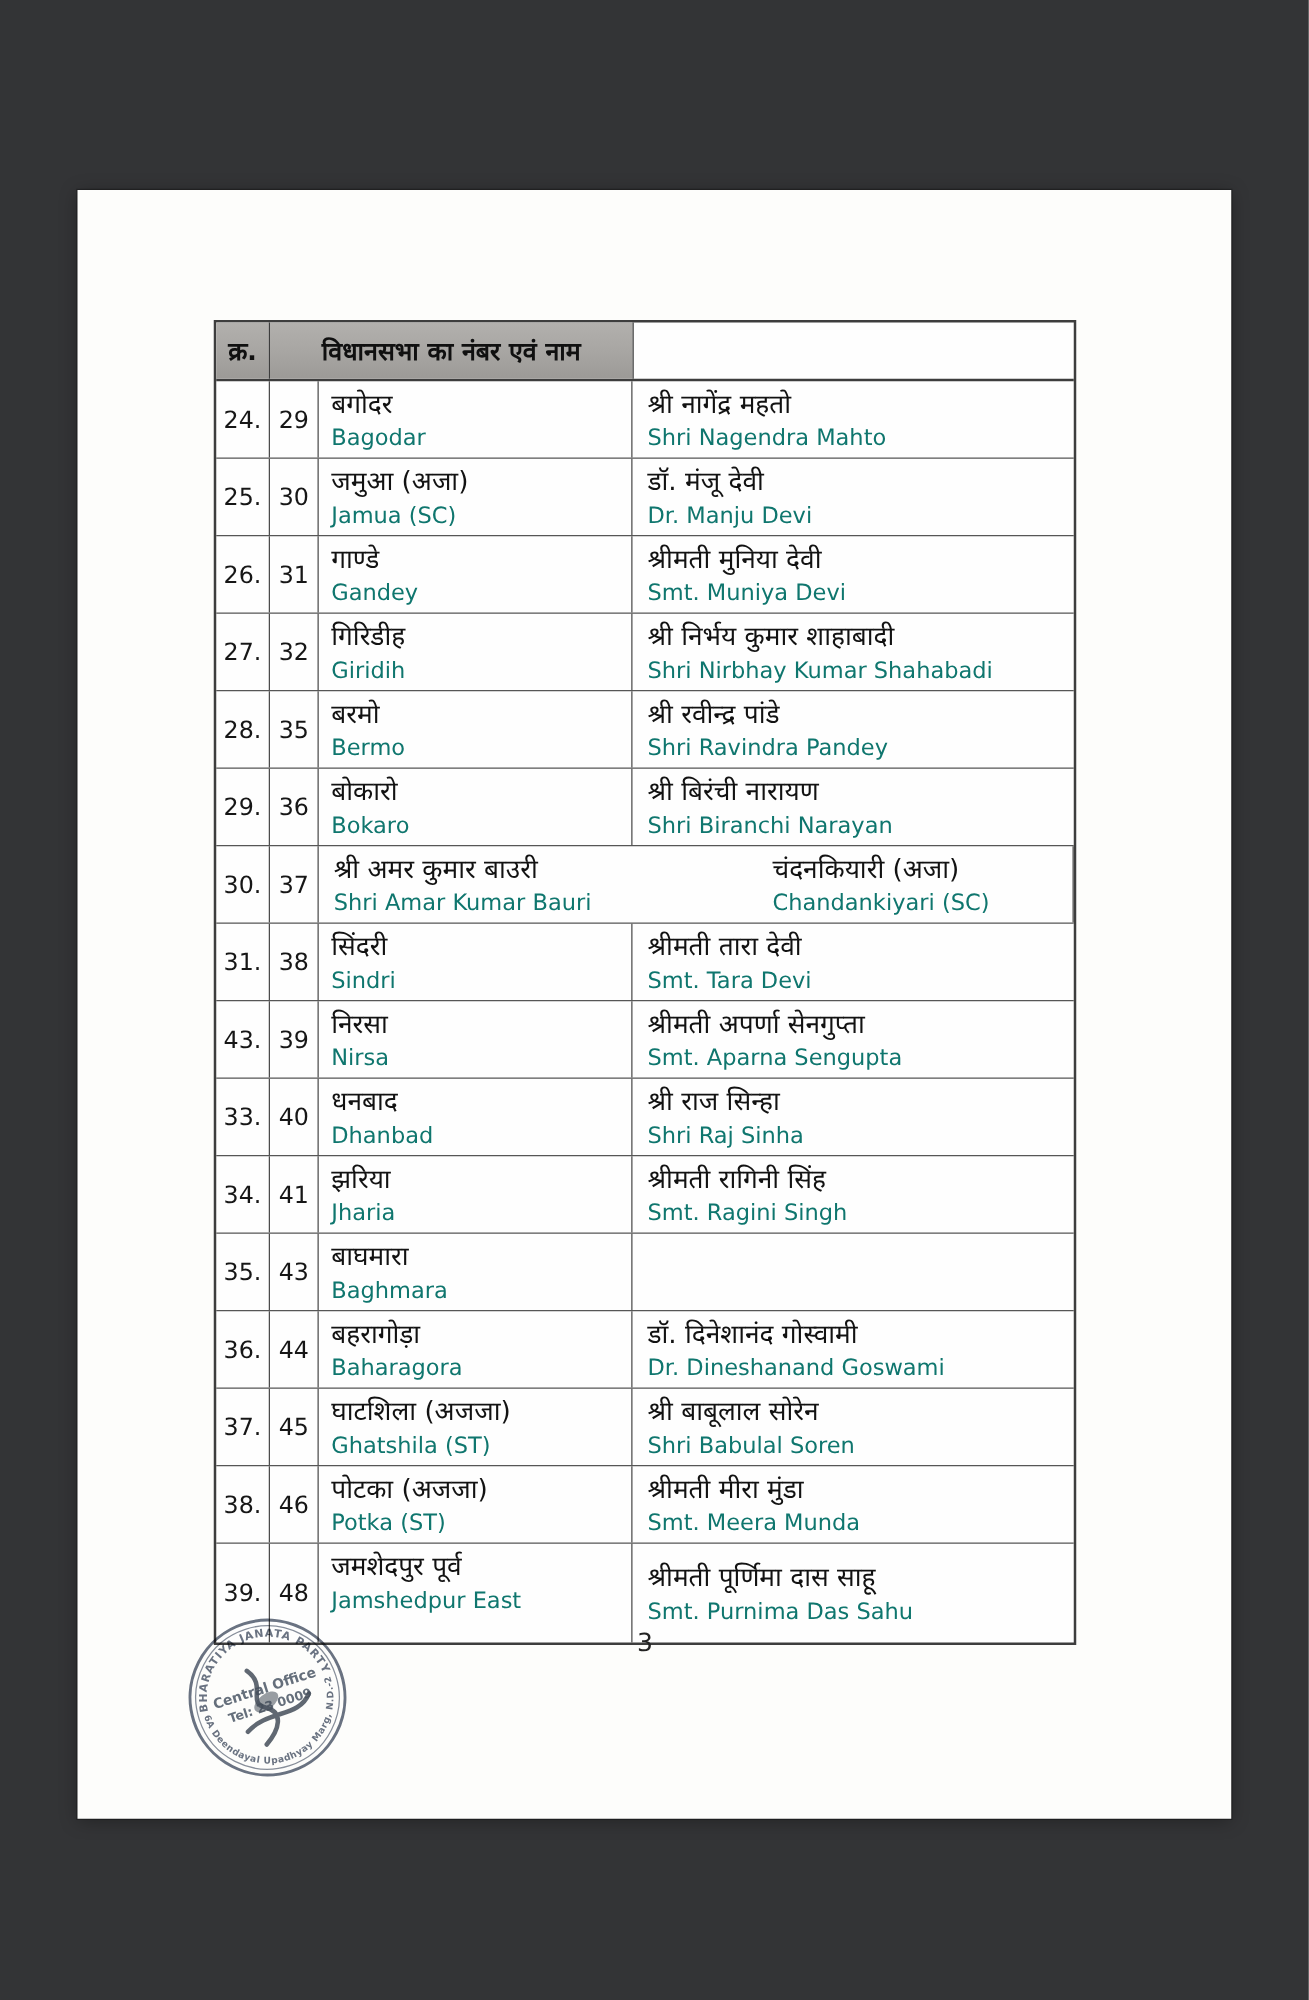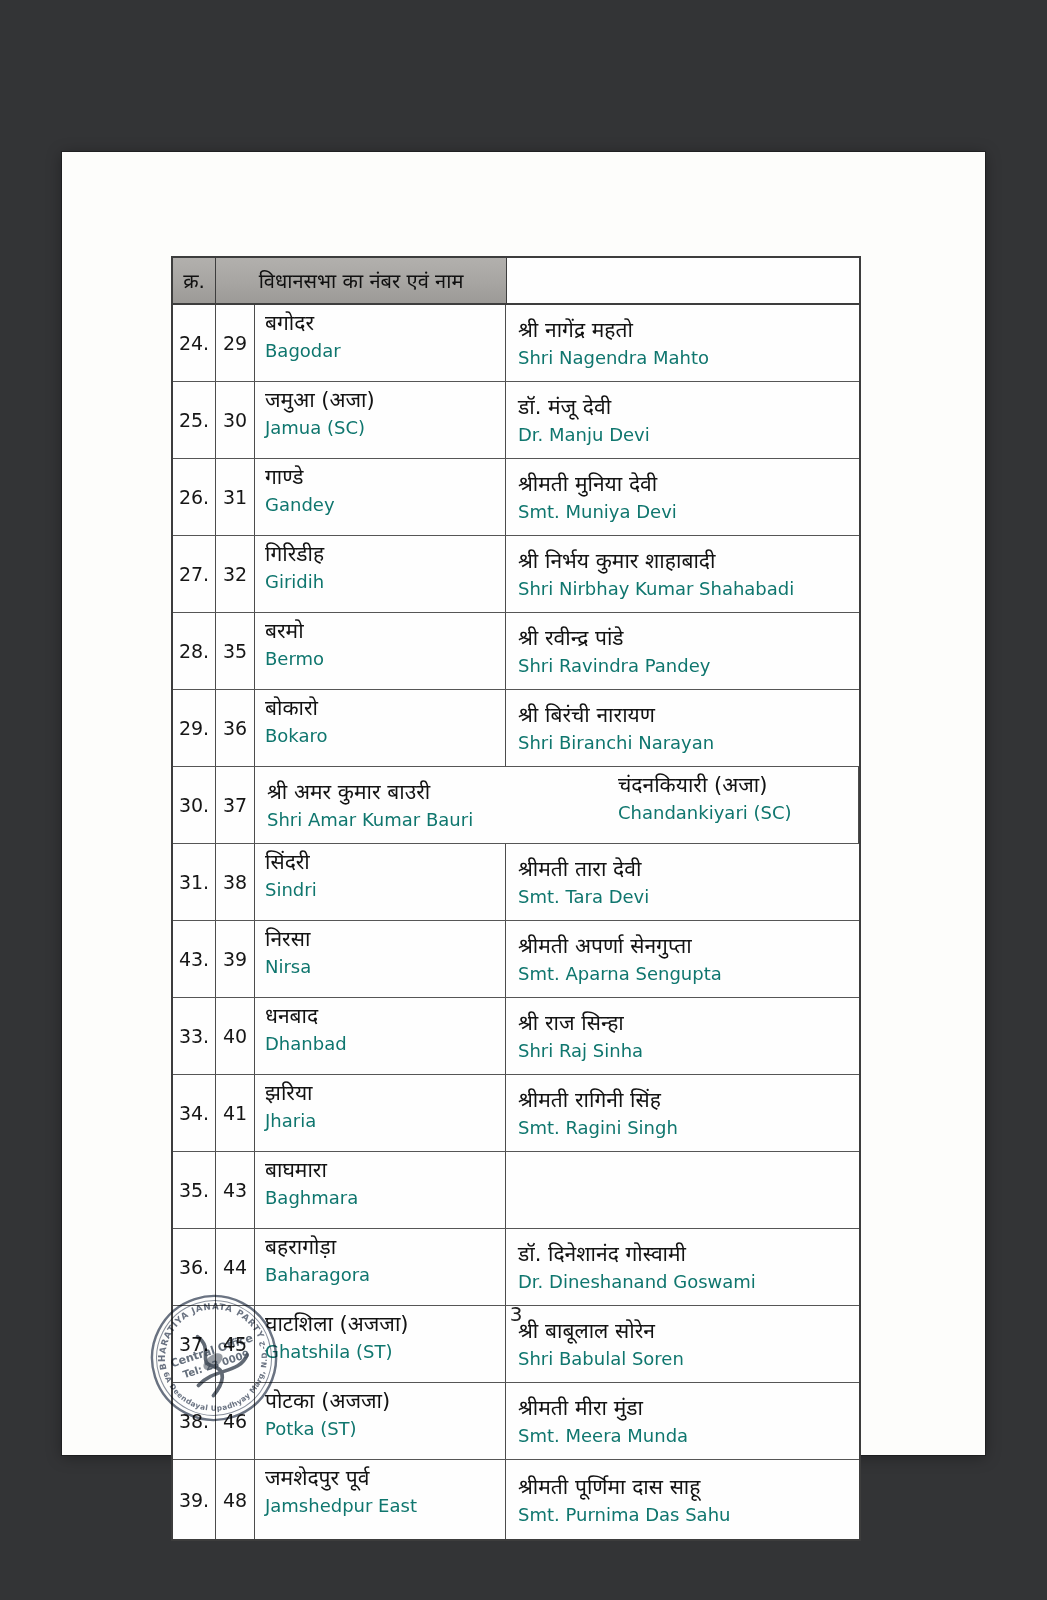--- a/index.html
+++ b/index.html
@@ -20,29 +20,29 @@
     position:absolute; left:109px; top:104px; width:690px;
     border:2px solid #3d3d3d; box-sizing:border-box;
     background:#fefefe;
   }
   .thead {
     display:flex; height:45px;
     border-bottom:2px solid #3d3d3d;
   }
   .th {
     display:flex; align-items:center; justify-content:center;
-    font-weight:400; font-size:20px; color:#101010;
+    font-weight:700; font-size:20px; color:#101010;
     background:linear-gradient(180deg,#b2b0ad 0%, #a7a5a2 55%, #9c9a97 100%);
     box-sizing:border-box;
   }
   .th-serial { width:43px; border-right:1.6px solid #3d3d3d; }
   .th-const  { width:291px; border-right:1.6px solid #3d3d3d; }
   .th-cand   { flex:1; }
   .row {
-    display:flex; height:77px;
+    display:flex; height:62px;
     border-bottom:1.4px solid #565656;
     box-sizing:border-box;
   }
   .row:last-child { height:79px; border-bottom:none; }
   .cell { box-sizing:border-box; }
   .c-serial {
     width:43px; border-right:1.4px solid #4c4c4c;
     display:flex; align-items:center; justify-content:center;
     font-size:19px;
   }

